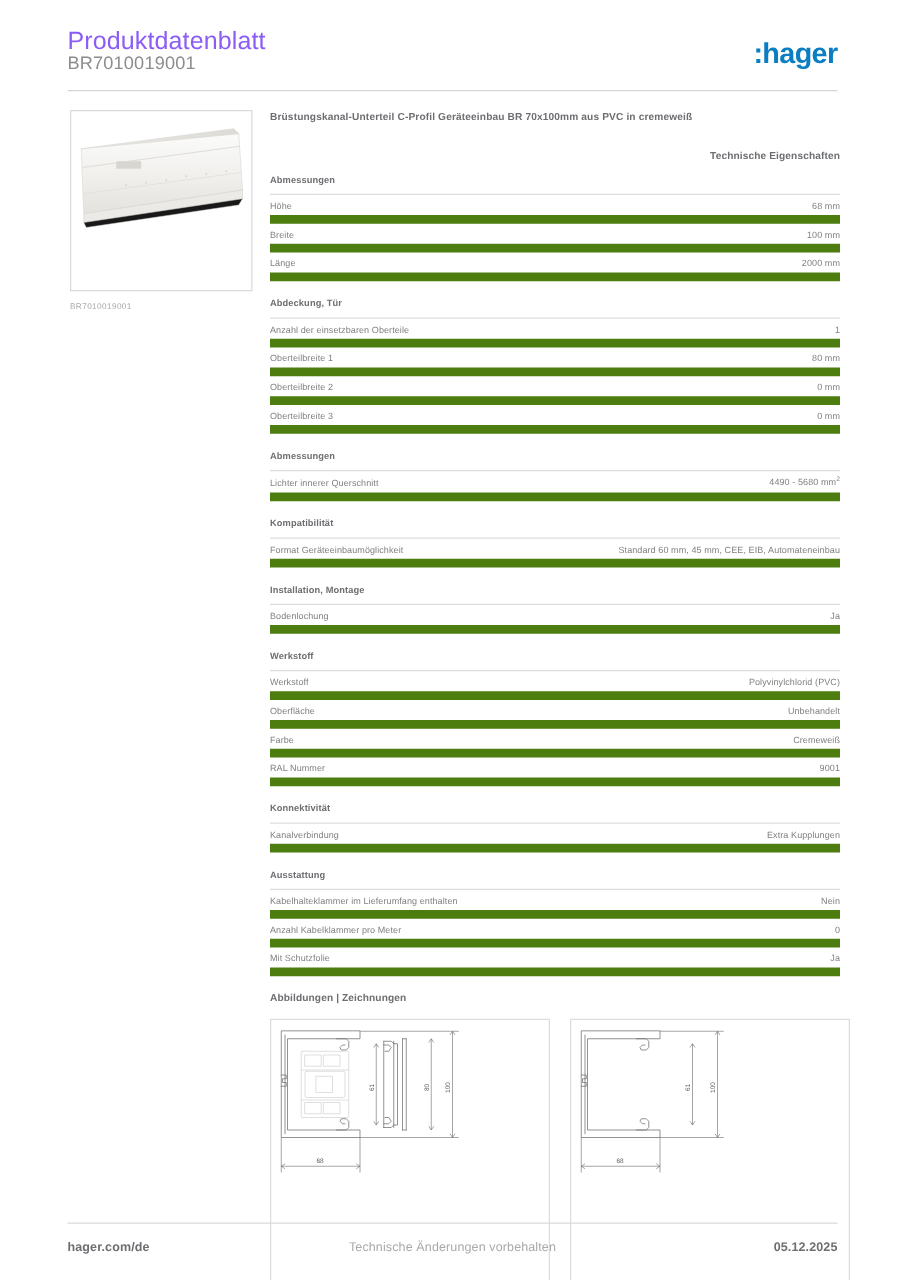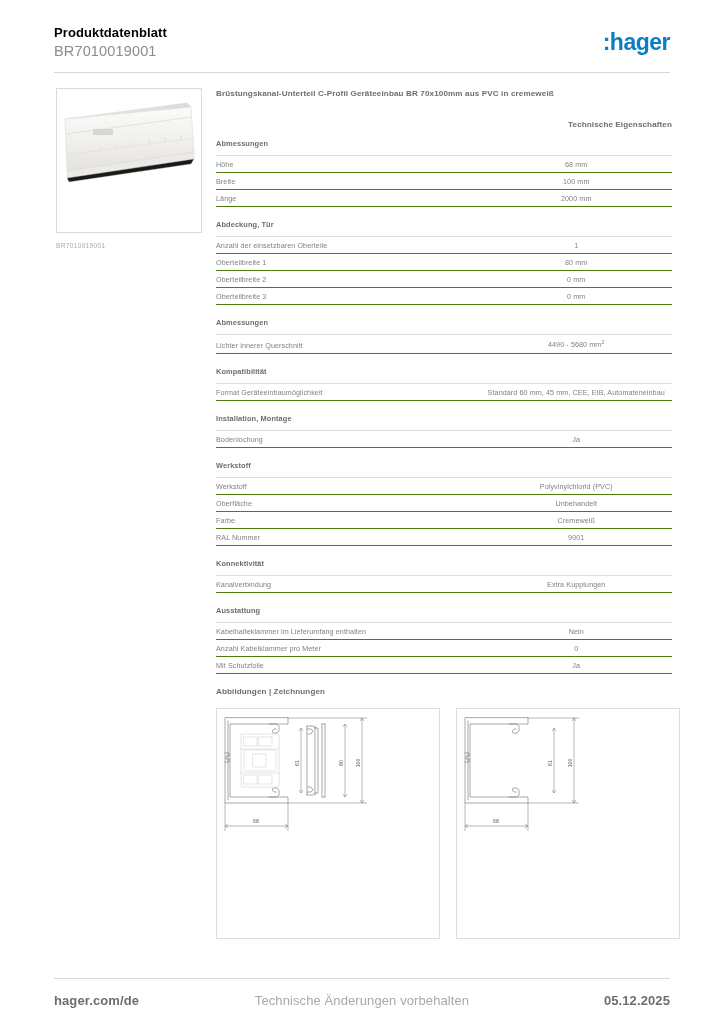--- a/index.html
+++ b/index.html
@@ -25,23 +25,23 @@
 
   
   .header {
     position: absolute;
     left: 54px;
     top: 24px;
     width: 616px;
     height: 48px;
   }
   .doc-title {
-    font-size: 13px;
-    font-weight: bold;
-    color: #000000;
+    font-size: 20px;
+    font-weight: normal;
+    color: #8b5cf6;
     letter-spacing: 0.1px;
     line-height: 18px;
     margin: 0;
   }
   .doc-subtitle {
     font-size: 14.5px;
     font-weight: normal;
     color: #8a8c8e;
     line-height: 18px;
     margin: 0;
@@ -123,39 +123,39 @@
     letter-spacing: 0.1px;
     margin: 0 0 1px 0;
     padding-bottom: 6px;
   }
   table.spec {
     width: 100%;
     border-collapse: collapse;
     table-layout: fixed;
   }
   table.spec tr {
-    border-bottom: 1px solid #4d7c0f;
+    border-bottom: 7px solid #4d7c0f;
   }
   table.spec tr:first-child {
     border-top: 1px solid #dcdddf;
   }
   table.spec td {
     font-size: 7.2px;
     color: #808184;
     padding: 3.6px 0 3.4px 0;
     letter-spacing: 0.08px;
     line-height: 9px;
     vertical-align: bottom;
   }
   table.spec td.k {
     text-align: left;
     width: 58%;
   }
   table.spec td.v {
-    text-align: center;
+    text-align: right;
     width: 42%;
   }
   sup { font-size: 5.4px; vertical-align: super; }
 
   
   .drawings-title {
     font-size: 8.1px;
     font-weight: bold;
     color: #6d6e71;
     letter-spacing: 0.1px;
@@ -183,21 +183,21 @@
     width: 616px;
     height: 1px;
     background: #d9dadc;
   }
   .footer {
     position: absolute;
     left: 54px;
     top: 993px;
     width: 616px;
     height: 14px;
-    font-size: 13px;
+    font-size: 10px;
   }
   .footer .f-left {
     position: absolute; left: 0; top: 0;
     font-weight: bold; color: #6d6e71; letter-spacing: 0.1px;
   }
   .footer .f-center {
     position: absolute; left: 0; right: 0; top: 0;
     text-align: center; color: #a7a9ac; letter-spacing: 0.1px;
   }
   .footer .f-right {

